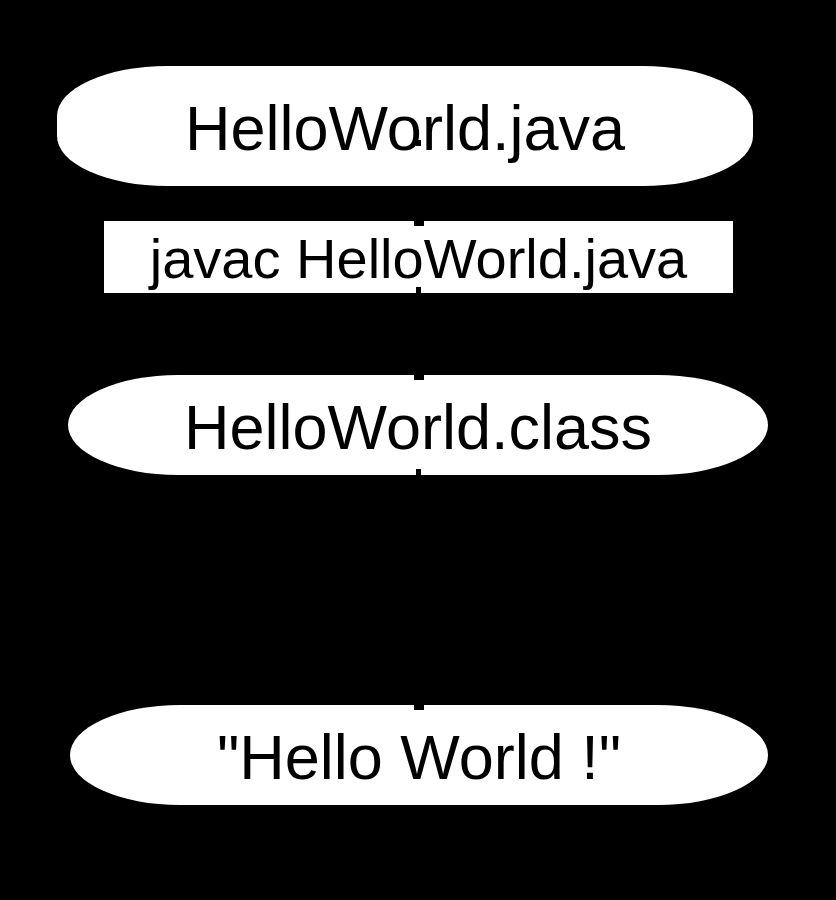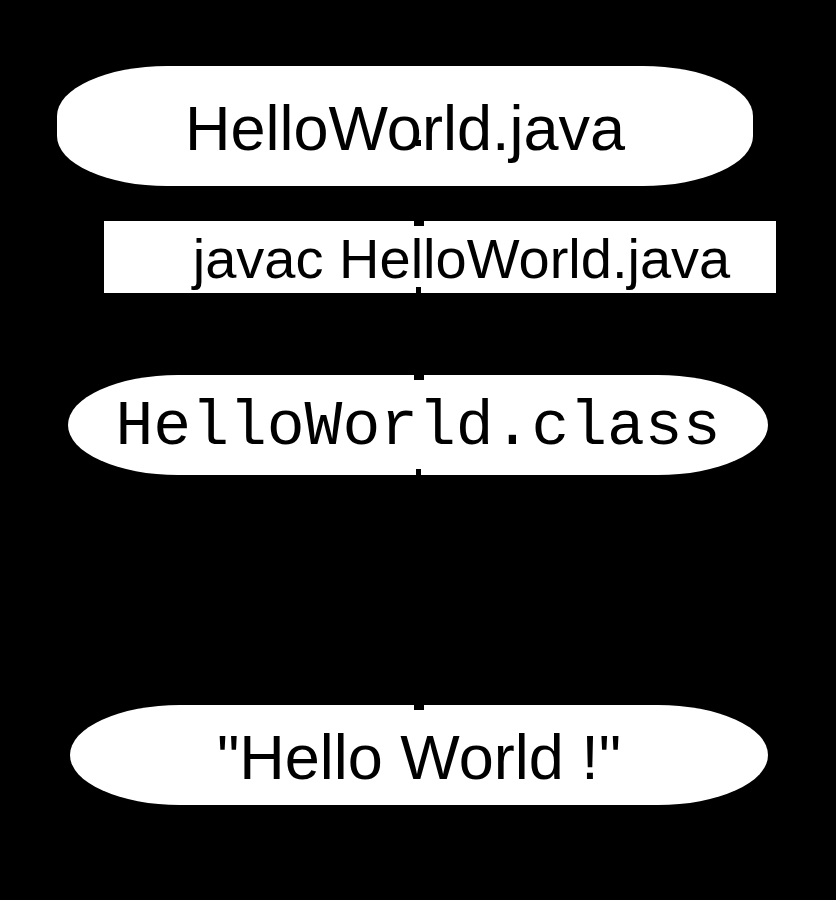--- a/index.html
+++ b/index.html
@@ -42,22 +42,22 @@
   
   .notch {
     position: absolute;
     background: #000000;
   }
   .notch.tail { width: 5px; height: 6px; }
   .notch.head { width: 10px; height: 5px; }
 
   
   #n-source   { left: 57px;  top: 46px;  width: 696px; height: 120px; margin-top: 20px; }
-  #n-compile  { left: 104px; top: 221px; width: 629px; height: 72px; padding-left: 43px;  }
-  #n-class    { left: 68px;  top: 375px; width: 700px; height: 100px; font-family: Liberation Mono, monospace; }
+  #n-compile  { left: 104px; top: 221px; width: 629px; height: 72px;  }
+  #n-class    { left: 68px;  top: 375px; width: 700px; height: 100px; }
   #n-run      { left: 181px; top: 546px; width: 473px; height: 71px;  }
   #n-output   { left: 70px;  top: 705px; width: 698px; height: 100px; }
 
   
   #k1 { left: 416px; top: 140px; } 
   #k2 { left: 414px; top: 221px; } 
   #k3 { left: 416px; top: 287px; } 
   #k4 { left: 414px; top: 375px; } 
   #k5 { left: 416px; top: 469px; } 
   #k6 { left: 414px; top: 546px; } 

